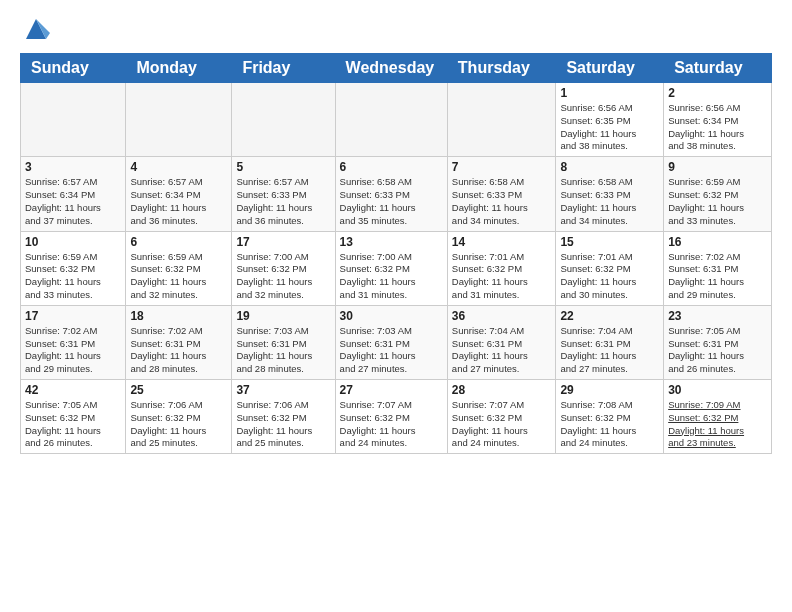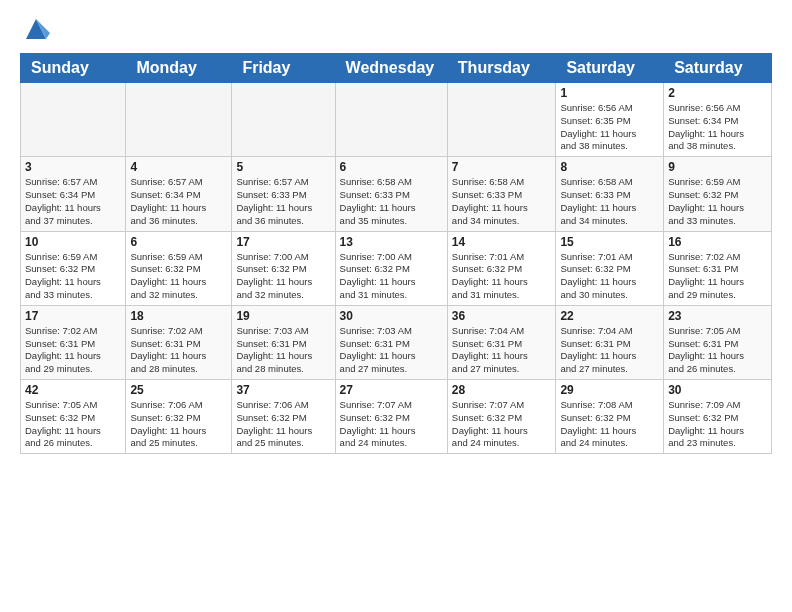--- a/index.html
+++ b/index.html
@@ -343,21 +343,21 @@
           </td>
           <td>
             <span class="day-num">29</span>
             <div class="day-info" style="white-space: pre-line;">Sunrise: 7:08 AM
 Sunset: 6:32 PM
 Daylight: 11 hours
 and 24 minutes.</div>
           </td>
           <td>
             <span class="day-num">30</span>
-            <div class="day-info" style="white-space: pre-line;">Sunrise: 7:09 AM
+            <div class="day-info" style="white-space: pre-line; text-decoration: underline;">Sunrise: 7:09 AM
 Sunset: 6:32 PM
 Daylight: 11 hours
 and 23 minutes.</div>
           </td>
         </tr>
       </tbody>
   </table>
 </div>
 
 </body></html>

